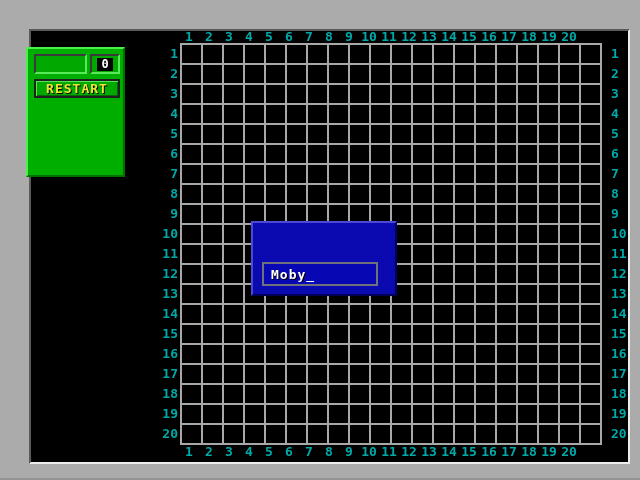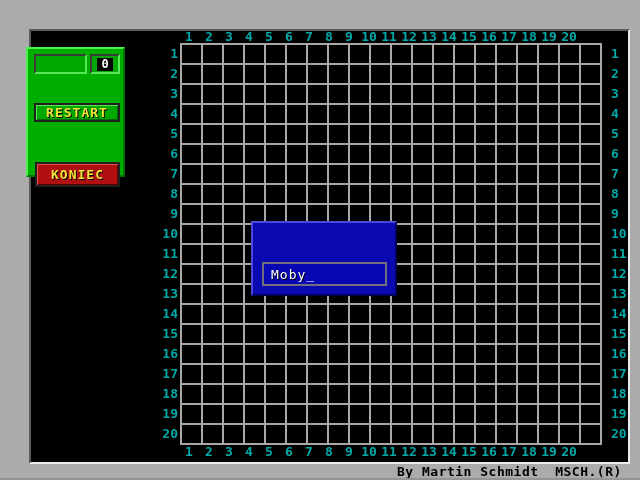--- a/index.html
+++ b/index.html
@@ -34,21 +34,21 @@
   .slot-score { left:62px; top:5px; width:30px; height:20px;
     display:flex; align-items:center; justify-content:center; }
   .score-chip {
     background:#000; color:#fff; font-size:12px; line-height:13px;
     padding:0 4px;
   }
   .btn {
     position:absolute; display:flex; align-items:center; justify-content:center;
     color:#f0e236; font-size:13px; letter-spacing:1px;
     text-shadow:1px 1px 0 #000;
-    border:2px solid #202020; cursor:pointer;margin-top:24px;
+    border:2px solid #202020; cursor:pointer;
   }
   .btn-restart { left:6px;  top:30px; width:86px; height:19px; background:#00a800;
     box-shadow:inset 1px 1px 0 #55e855, inset -1px -1px 0 #006600; }
   .btn-options { left:8px;  top:59px; width:82px; height:17px; background:#0c12b6;
     box-shadow:inset 1px 1px 0 #4a52e0, inset -1px -1px 0 #05053a; }
   .btn-koniec  { left:7px;  top:89px; width:85px; height:25px; background:#b01010;
     box-shadow:inset 1px 1px 0 #e05050, inset -1px -1px 0 #5c0000; }
 
   
   .board {
@@ -72,23 +72,23 @@
     background:#0a0ab0;
     border:2px solid; border-color:#4a4ad6 #01015a #01015a #4a4ad6;
     z-index:5;
   }
   .dialog-title {
     position:absolute; left:0; top:10px; width:100%; text-align:center;
     color:#f0e236; font-size:13px; letter-spacing:1px;
     text-shadow:1px 1px 0 #000;
   }
   .dialog-input {
-    position:absolute; left:9px; top:39px; width:125px; height:24px;
+    position:absolute; left:9px; top:39px; width:116px; height:24px;
     background:#0707b4; border:2px solid #71717c;
-    color:#fff; font-family:"DejaVu Sans Mono", monospace; font-weight:normal;
+    color:#fff; font-family:"DejaVu Sans Mono", monospace; font-weight:bold;
     font-size:13px; padding:0 0 0 7px; letter-spacing:1px;
     text-shadow:1px 1px 0 #000; outline:none;
   }
 
   
   .credit {
     position:absolute; left:397px; top:464px;
     color:#000; font-size:13px; letter-spacing:0.5px; white-space:pre;
   }
 </style>
@@ -98,21 +98,20 @@
 <div class="screen">
 
   <div class="client"></div>
 
   <div class="panel">
     <div class="slot slot-blank"></div>
     <div class="slot slot-score">
       <span class="score-chip">0</span>
     </div>
     <div class="btn btn-restart">RESTART</div>
-    <div class="btn btn-koniec">KONIEC</div>
   </div>
 
   <div class="board"></div>
   <div id="labels">
       <span class="grid-label col" style="left: 189px; top: 31px;">1</span>
       <span class="grid-label col" style="left: 189px; top: 446px;">1</span>
       <span class="grid-label col" style="left: 209px; top: 31px;">2</span>
       <span class="grid-label col" style="left: 209px; top: 446px;">2</span>
       <span class="grid-label col" style="left: 229px; top: 31px;">3</span>
       <span class="grid-label col" style="left: 229px; top: 446px;">3</span>
@@ -189,16 +188,15 @@
       <span class="grid-label rowL" style="left: 156px; top: 407px;">19</span>
       <span class="grid-label rowR" style="left: 611px; top: 407px;">19</span>
       <span class="grid-label rowL" style="left: 156px; top: 427px;">20</span>
       <span class="grid-label rowR" style="left: 611px; top: 427px;">20</span>
     </div>
 
   <div class="dialog">
     <input class="dialog-input" value="Moby_" style="">
   </div>
 
-  <div class="credit">By Martin Schmidt  MSCH.(R)</div>
 
   <div class="bottom-shade"></div>
 </div>
 
 </body></html>

